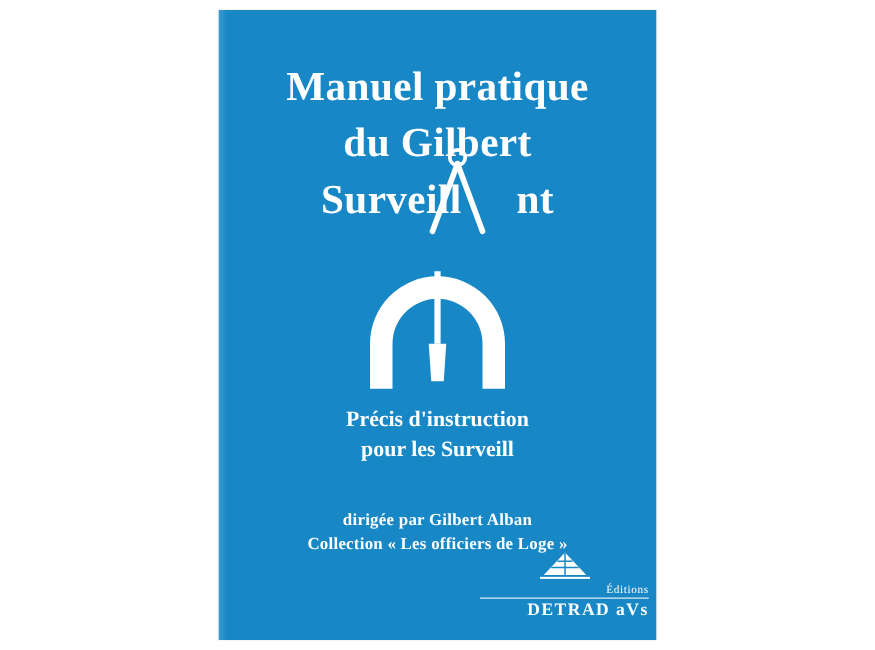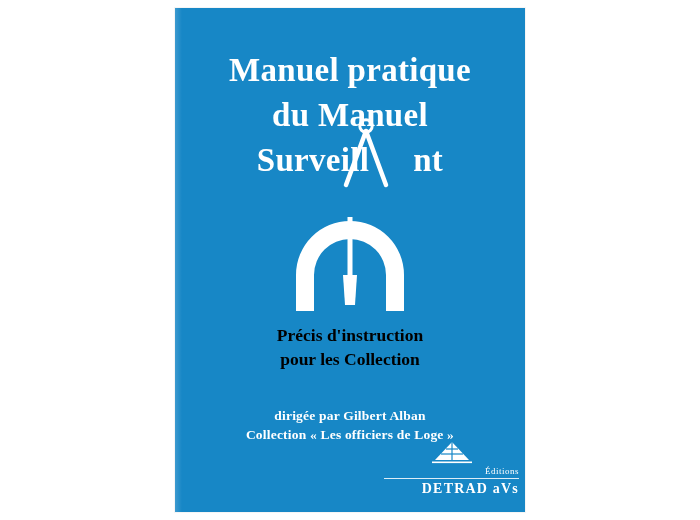--- a/index.html
+++ b/index.html
@@ -78,21 +78,21 @@
     transform: translateX(-50%);
     width: 120px;
     height: 100px;
   }
   .subtitle {
     position: absolute;
     top: 315px;
     left: 0;
     width: 100%;
     text-align: center;
-    color: #000000;
+    color: #ffffff;
     font-family: "Liberation Serif", serif;
     font-weight: bold;
     font-size: 17.5px;
     line-height: 24px;
   }
   .subtitle span { display: block; }
   .collection {
     position: absolute;
     top: 398px;
     left: 0;
@@ -142,21 +142,21 @@
 </style>
 </head>
 <body>
 
 <div id="stage">
 
   <div id="cover">
 
     <div class="title-block">
       <span class="title-line">Manuel pratique</span>
-      <span class="title-line">du Manuel</span>
+      <span class="title-line">du Gilbert</span>
       <span class="title-line title-line-3">
         <span>Surveill</span><span style="display:inline-block;width:44px"></span><span>nt</span>
         <svg class="compass" viewBox="0 0 54 72" style="left:calc(50% + 16px);">
           <circle cx="27" cy="9" r="6.2" fill="none" stroke="#ffffff" stroke-width="3"></circle>
           <path d="M27 14 L7 68" fill="none" stroke="#ffffff" stroke-width="4.5" stroke-linecap="round"></path>
           <path d="M27 14 L47 68" fill="none" stroke="#ffffff" stroke-width="4.5" stroke-linecap="round"></path>
         </svg>
       </span>
     </div>
 
@@ -169,21 +169,21 @@
                L96 62
                A36 36 0 0 0 24 62
                L24 98
                Z" fill="#ffffff"></path>
       <rect x="57.5" y="4" width="5" height="58" fill="#ffffff"></rect>
       <path d="M53 62 L67 62 L65 92 L55 92 Z" fill="#ffffff"></path>
     </svg>
 
     <div class="subtitle">
       <span>Précis d'instruction</span>
-      <span>pour les Collection</span>
+      <span>pour les Surveill</span>
     </div>
 
     <div class="collection">
       <span>dirigée par Gilbert Alban</span>
       <span>Collection « Les officiers de Loge »</span>
     </div>
 
     <div class="publisher">
       <svg class="pub-mark" viewBox="0 0 46 24">
         <path d="M23 2 L40 20 L6 20 Z" fill="#ffffff"></path>

